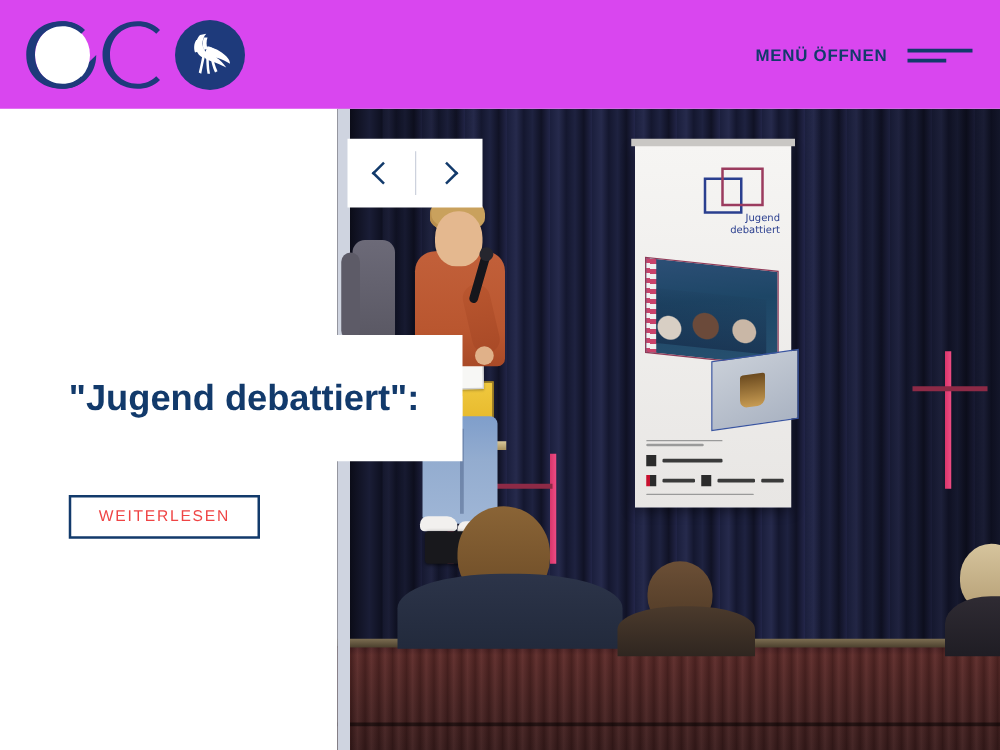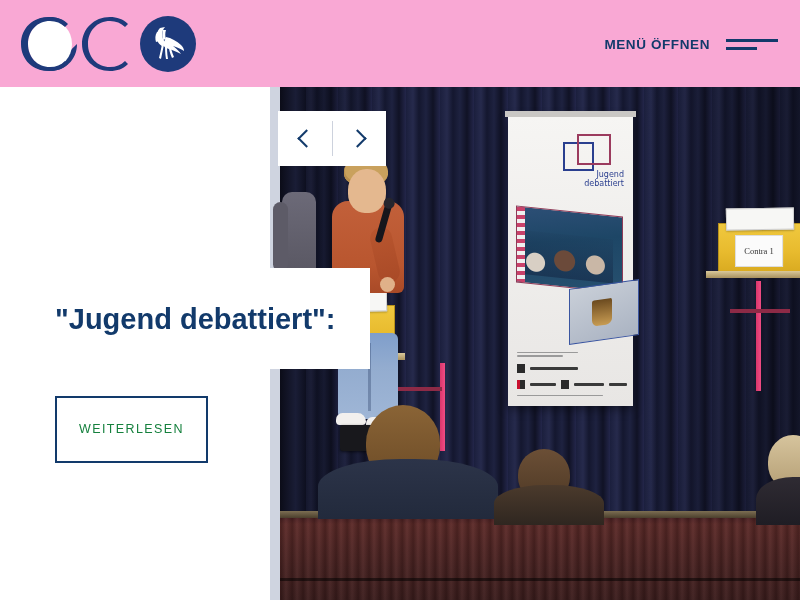--- a/index.html
+++ b/index.html
@@ -4,21 +4,21 @@
 <style>
   html,body{margin:0;padding:0;}
   body{
     width:800px;height:600px;overflow:hidden;background:#ffffff;
     font-family:"Liberation Sans", sans-serif;
     -webkit-font-smoothing:antialiased;
   }
   .page{position:relative;width:800px;height:600px;background:#fff;}
 
   
-  .header{position:absolute;left:0;top:0;width:800px;height:87px;background:#f9a8d4;z-index:30;}
+  .header{position:absolute;left:0;top:0;width:800px;height:87px;background:#d946ef;z-index:30;}
 
   .logo{position:absolute;left:20px;top:12px;width:180px;height:64px;display:block;}
 
   .menu-toggle{
     position:absolute;right:22px;top:33px;height:24px;
     display:flex;align-items:center;gap:16px;cursor:pointer;
   }
   .menu-label{
     color:#123a6b;font-size:13.5px;font-weight:bold;letter-spacing:0.6px;
     white-space:nowrap;line-height:1;
@@ -182,22 +182,22 @@
   .hero-text{
     position:absolute;left:0;top:268px;width:370px;height:101px;
     background:#ffffff;z-index:21;display:flex;align-items:center;
   }
   .hero-title{
     margin:0;padding:0 0 0 55px;color:#123a6b;
     font-size:29px;line-height:50px;font-weight:bold;white-space:nowrap;
   }
   .read-more{
     position:absolute;left:55px;top:396px;z-index:22;
-    border:2px solid #123a6b;background:#fff;color:#15803d;
-    padding:25px 22px;font-size:12.5px;letter-spacing:1.4px;
+    border:2px solid #123a6b;background:#fff;color:#ef4444;
+    padding:9px 22px;font-size:12.5px;letter-spacing:1.4px;
     font-family:"Liberation Sans",sans-serif;cursor:pointer;line-height:1;
   }
 </style>
 </head>
 <body>
 
 <div class="page">
 
   <div class="header">
 
@@ -297,26 +297,20 @@
     <div class="desk" style="left:15px;top:218px;width:108px;height:58px;">
       <div class="box"></div>
       <div class="paper"></div>
       <div class="card"></div>
       <div class="top"></div>
     </div>
     <div class="leg" style="left:88px;top:276px;height:88px;"></div>
     <div class="leg" style="left:170px;top:276px;height:88px;"></div>
     <div class="leg-bar" style="left:88px;top:300px;width:84px;"></div>
 
-    <div class="desk" style="left:448px;top:136px;width:82px;height:58px;">
-      <div class="box"></div>
-      <div class="paper"></div>
-      <div class="card">Contra 1</div>
-      <div class="top"></div>
-    </div>
     <div class="leg" style="left:486px;top:194px;height:110px;"></div>
     <div class="leg-bar" style="left:460px;top:222px;width:60px;"></div>
 
     <div class="monitor" style="left:70px;top:338px;width:46px;height:26px;"></div>
 
     <div class="aud" style="left:0;top:0;width:100%;height:100%;">
       <div class="head" style="left:96px;top:318px;width:74px;height:76px;background:linear-gradient(180deg,#8a6436,#6d4c27);"></div>
       <div class="shoulders" style="left:48px;top:372px;width:180px;height:60px;background:linear-gradient(180deg,#2c3449,#222a3c);"></div>
       <div class="head" style="left:248px;top:362px;width:52px;height:52px;background:linear-gradient(180deg,#6b4f36,#503a26);"></div>
       <div class="shoulders" style="left:224px;top:398px;width:110px;height:40px;background:linear-gradient(180deg,#4b3a2c,#2f2620);"></div>

